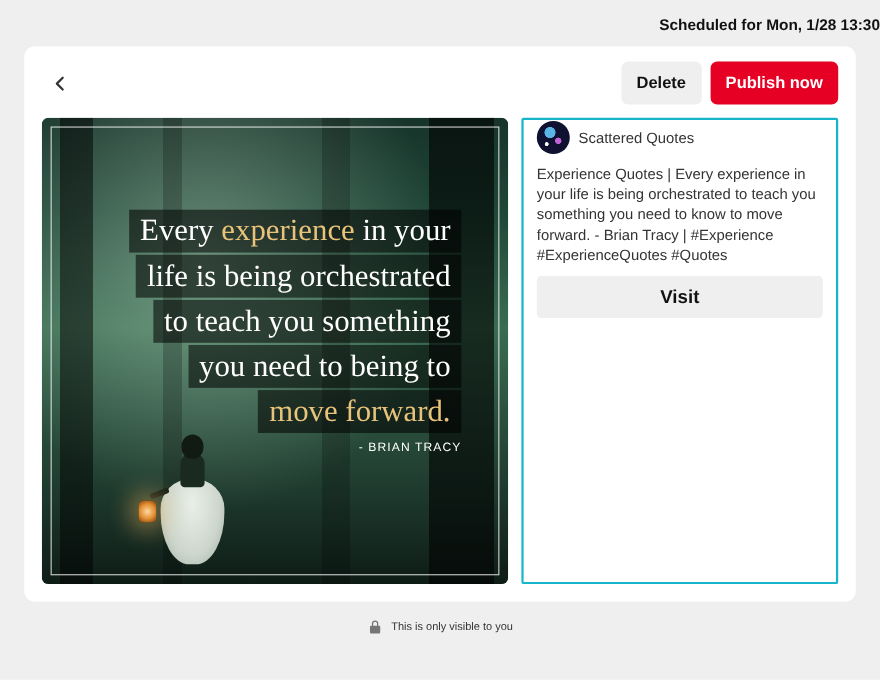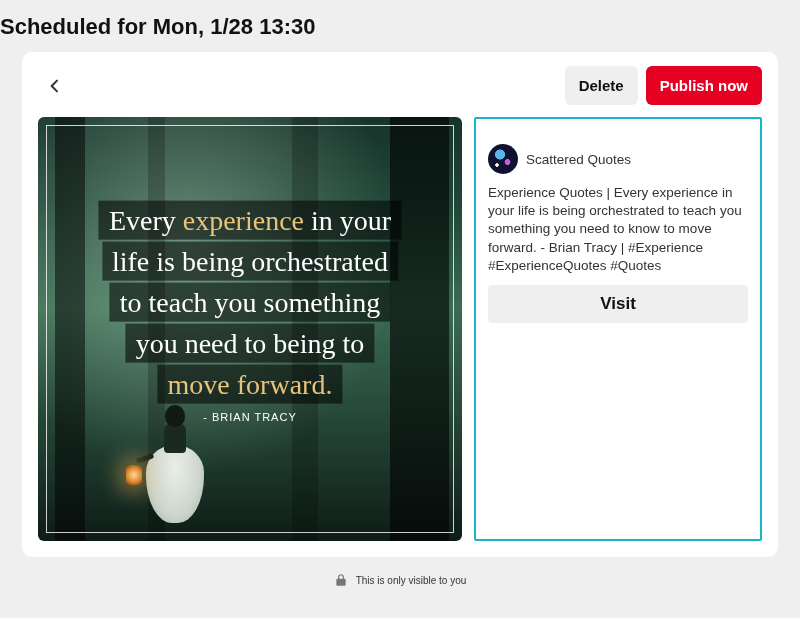--- a/index.html
+++ b/index.html
@@ -4,23 +4,23 @@
 <style>
   * { box-sizing: border-box; margin: 0; padding: 0; }
   body {
     font-family: -apple-system, BlinkMacSystemFont, "Segoe UI", Helvetica, Arial, sans-serif;
     background: #efefef;
     width: 800px;
     height: 618px;
     overflow: hidden;
   }
   .page-title {
-    text-align: left;
+    text-align: right;
     font-weight: 700;
-    font-size: 22px;
+    font-size: 14px;
     color: #111;
     padding: 14px 0 12px;
   }
   .card {
     background: #fff;
     border-radius: 10px;
     margin: 0 22px;
     padding: 14px 16px 16px;
   }
   .header-row {
@@ -75,21 +75,21 @@
     position: absolute;
     inset: 8px;
     border: 1px solid rgba(255,255,255,0.8);
     pointer-events: none;
   }
   .quote-block {
     position: absolute;
     left: 50%; top: 46%;
     transform: translate(-50%, -50%);
     width: 80%;
-    text-align: center;
+    text-align: right;
     font-family: "Brush Script MT", "Segoe Script", cursive;
     font-size: 28px;
     line-height: 1.25;
     color: #fff;
   }
   .quote-block .hl { color: #e8c37a; }
   .quote-block span.line {
     background: rgba(0,0,0,0.55);
     padding: 2px 10px;
     display: inline-block;
@@ -153,21 +153,21 @@
     width:16px; height:20px;
     background: radial-gradient(circle, #ffd9a0 0%, #e08b2f 55%, #6b3a0d 100%);
     border-radius:4px;
     box-shadow: 0 0 20px 8px rgba(255,190,100,0.4);
   }
   
   .info-panel {
     flex: 1;
     border: 2px solid #16b5c9;
     border-radius: 2px;
-    padding: 25px 12px;
+    padding: 1px 12px;
     background:#fff;
     display:flex; flex-direction:column;
   }
   .profile-row {
     display:flex; align-items:center; gap:8px;
     margin-bottom:10px;
   }
   .avatar {
     width:30px; height:30px; border-radius:50%;
     background: radial-gradient(circle at 40% 35%, #5bb4e6 0 18%, #0e1230 20% 100%);

